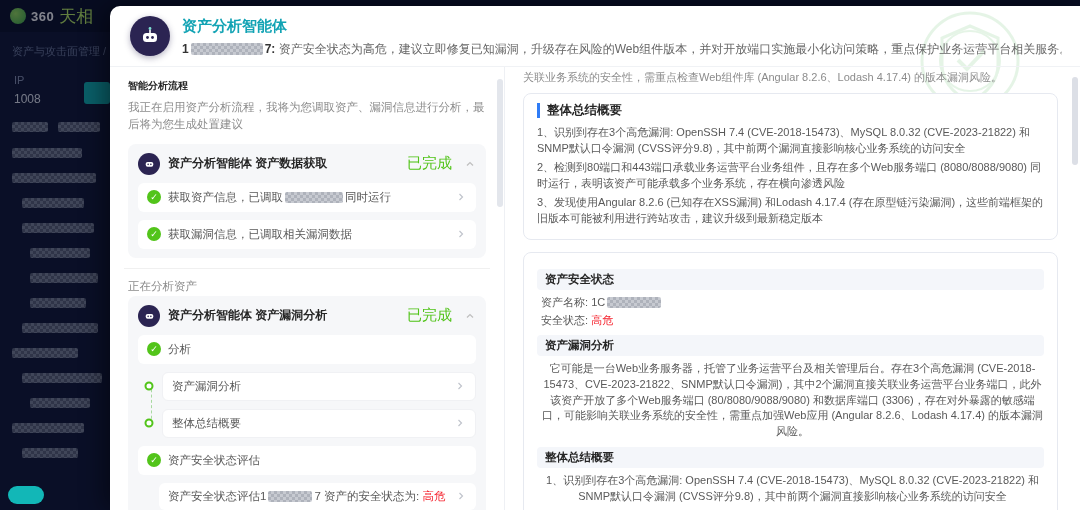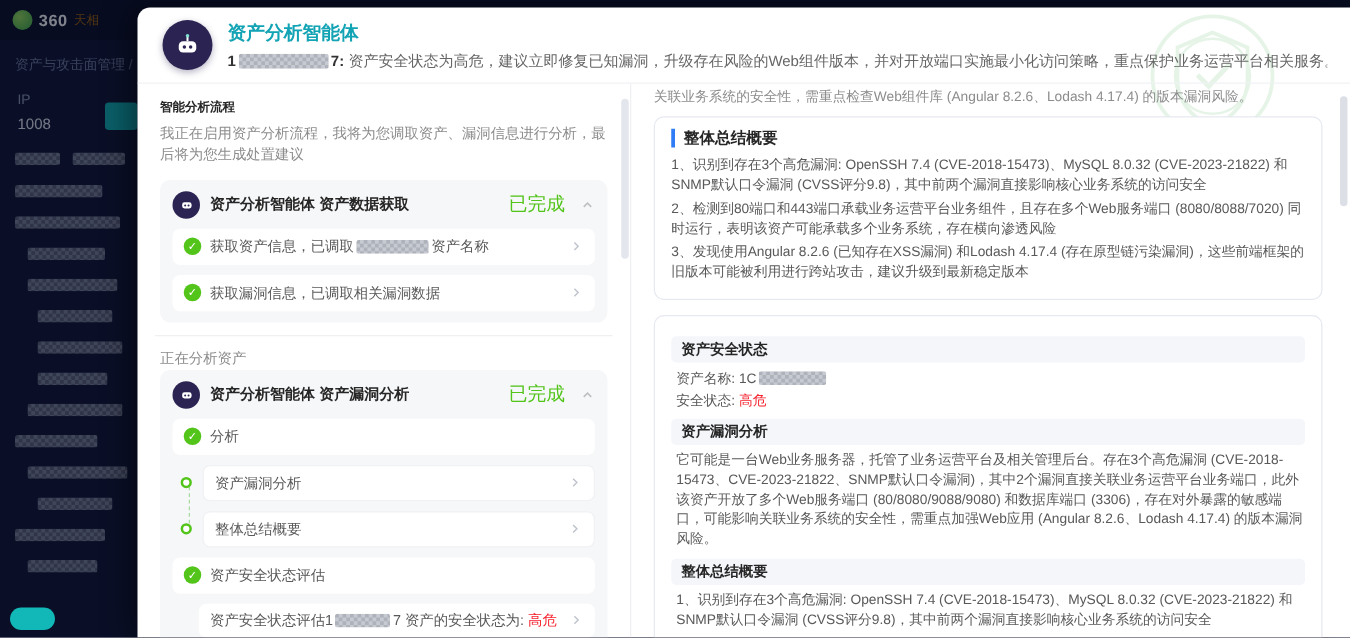--- a/index.html
+++ b/index.html
@@ -8,21 +8,21 @@
     position:relative;
     font-family:"Liberation Sans","DejaVu Sans",sans-serif;
     background:#0e1431;
     color:#333;
   }
   
   .underlay { position:absolute; inset:0; background:#101735; }
   .topbar { height:32px; background:#0b1128; display:flex; align-items:center; padding:0 10px; gap:5px; }
   .logo-mark { width:16px; height:16px; border-radius:50%; background:radial-gradient(circle at 35% 35%, #9be15d, #3fae49); display:inline-block; }
   .logo-text { color:#fff; font-weight:bold; font-size:13px; letter-spacing:.5px;text-align:center; }
-  .logo-product { color:#a16207; font-size:10px; }
+  .logo-product { color:#bef264; font-size:17px; }
   .breadcrumb { position:absolute; left:12px; top:44px; width:96px; white-space:nowrap; overflow:hidden; color:#6f7a9c; font-size:11px; }
   .bg-ip-label { position:absolute; left:14px; top:74px; color:#8b95b5; font-size:11px; }
   .bg-ip-value { position:absolute; left:14px; top:92px; color:#e6e9f2; font-size:12px; }
   .bg-teal-btn { position:absolute; left:84px; top:82px; width:26px; height:22px; border-radius:3px; background:#11b7b7; }
   .bg-tabs { position:absolute; left:12px; top:122px; display:flex; gap:10px; }
   .bg-rows { position:absolute; left:12px; top:148px; width:94px; }
   .mosaic {
     background:repeating-conic-gradient(#7d8498 0% 25%, #5a6176 0% 50%) 0 0/6px 6px;
     border-radius:2px; height:10px;
   }
@@ -68,21 +68,21 @@
   .danger { color:#f5222d; }
 
   
   .pane-right { flex:1; padding:6px 22px 6px 18px; position:relative; overflow:hidden; }
   .clip-line { font-size:11px; color:#8c8c8c; margin:-3px 0 8px 0; white-space:nowrap; overflow:hidden; }
   .result-box { border:1px solid #e6e9f0; border-radius:8px; padding:9px 13px; margin-bottom:12px; background:#fff; }
   .box-title { font-size:12.5px; font-weight:bold; color:#262626; padding-left:7px; border-left:3px solid #2f7cf6; line-height:1.2; margin-bottom:7px; }
   .num-item { font-size:11px; color:#595959; line-height:1.45; margin:3px 0; }
   .band { background:#f4f6fa; border-radius:4px; padding:3px 8px; font-size:11.5px; font-weight:bold; color:#262626; margin:7px 0 5px; }
   .kv { font-size:11px; color:#595959; margin:3px 0 3px 4px; }
-  .para { font-size:11px; color:#595959; line-height:1.45; margin:3px 0 4px 4px; }
+  .para { font-size:11px; color:#595959; line-height:1.45; margin:3px 0 4px 4px;text-align:center; }
 
   .scroll-thumb { position:absolute; width:6px; border-radius:3px; background:#dcdfe6; cursor:pointer; }
   .thumb-mid { right:1px; top:12px; height:128px; background:#e3e6ec; }
   .thumb-right { right:2px; top:10px; height:88px; }
 
   .watermark { position:absolute; right:28px; bottom:4px; color:#ccd0d9; font-size:13px; letter-spacing:2px; z-index:2; }
 
   svg { display:block; }
 </style>
 </head>
@@ -166,21 +166,21 @@
               </svg>
           </span>
           <span class="stage-title"><span>资产分析智能体</span> <span>资产数据获取</span></span>
           <span class="badge-done">已完成</span>
           <svg width="12" height="12" viewBox="0 0 16 16">
               <polyline points="4,10 8,6 12,10" fill="none" stroke="#bfbfbf" stroke-width="1.6"></polyline>
             </svg>
         </div>
         <div class="stage-row">
           <span class="check">✓</span>
-          <span><span>获取资产信息，已调取</span><span class="redact-r"></span><span>资产名称</span></span>
+          <span><span>获取资产信息，已调取</span><span class="redact-r"></span><span>同时运行</span></span>
           <span class="spacer"></span>
           <svg width="12" height="12" viewBox="0 0 16 16">
               <polyline points="6,4 10,8 6,12" fill="none" stroke="#c0c4cc" stroke-width="1.6"></polyline>
             </svg>
         </div>
         <div class="stage-row">
           <span class="check">✓</span>
           <span>获取漏洞信息，已调取相关漏洞数据</span>
           <span class="spacer"></span>
           <svg width="12" height="12" viewBox="0 0 16 16">
@@ -242,21 +242,21 @@
 
       <div class="scroll-thumb thumb-mid"></div>
     </div>
 
     <div class="pane-right">
       <div class="clip-line">关联业务系统的安全性，需重点检查Web组件库 (Angular 8.2.6、Lodash 4.17.4) 的版本漏洞风险。</div>
 
       <div class="result-box">
         <div class="box-title">整体总结概要</div>
         <p class="num-item">1、识别到存在3个高危漏洞: OpenSSH 7.4 (CVE-2018-15473)、MySQL 8.0.32 (CVE-2023-21822) 和SNMP默认口令漏洞 (CVSS评分9.8)，其中前两个漏洞直接影响核心业务系统的访问安全</p>
-        <p class="num-item">2、检测到80端口和443端口承载业务运营平台业务组件，且存在多个Web服务端口 (8080/8088/7020) 同时运行，表明该资产可能承载多个业务系统，存在横向渗透风险</p>
+        <p class="num-item">2、检测到80端口和443端口承载业务运营平台业务组件，且存在多个Web服务端口 (8080/8088/9080) 同时运行，表明该资产可能承载多个业务系统，存在横向渗透风险</p>
         <p class="num-item">3、发现使用Angular 8.2.6 (已知存在XSS漏洞) 和Lodash 4.17.4 (存在原型链污染漏洞)，这些前端框架的旧版本可能被利用进行跨站攻击，建议升级到最新稳定版本</p>
       </div>
 
       <div class="result-box">
 
         <div class="band">资产安全状态</div>
         <div class="kv"><span>资产名称:</span> <span>1C</span><span class="redact-r" style="width:54px"></span></div>
         <div class="kv"><span>安全状态:</span> <span class="danger">高危</span></div>
 
         <div class="band">资产漏洞分析</div>

